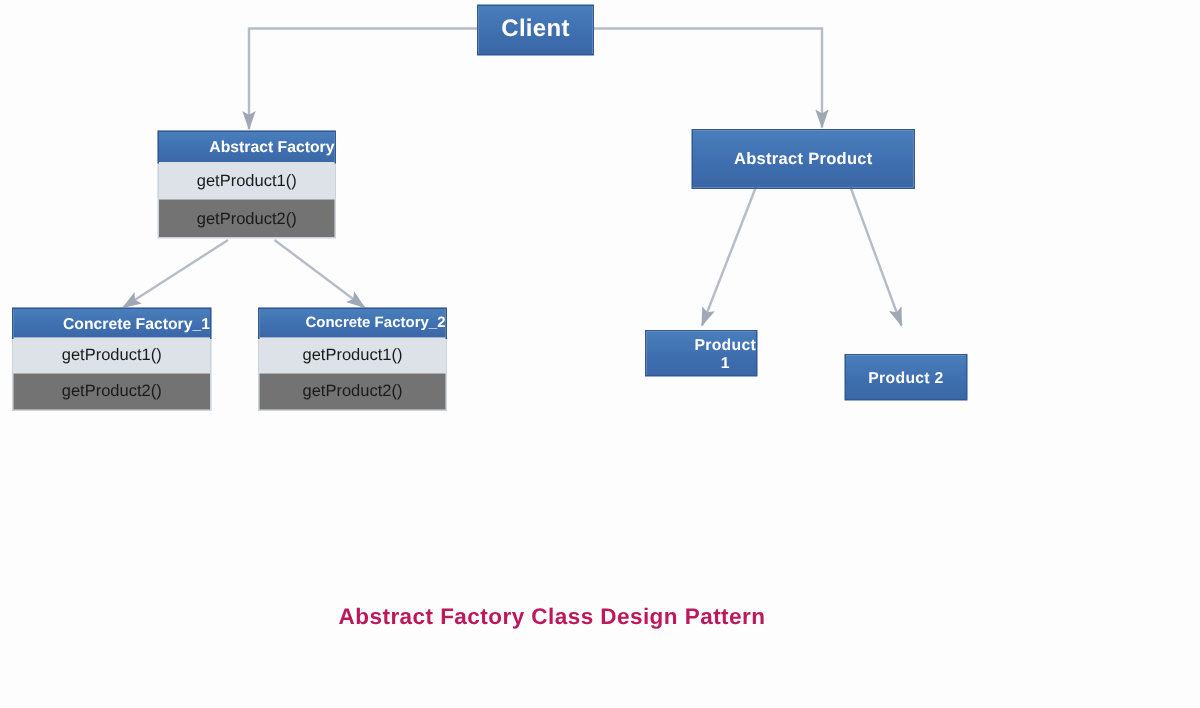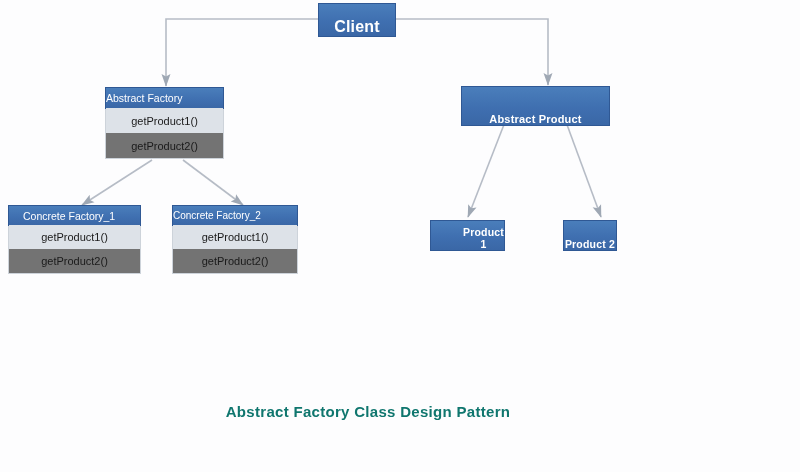--- a/index.html
+++ b/index.html
@@ -33,58 +33,58 @@
     box-sizing: border-box;
   }
   
   .solid-box {
     background: linear-gradient(180deg, #4a7ebb 0%, #3f6fb0 55%, #3a67a6 100%);
     border: 1px solid #2f5party;
     border: 1px solid #2f5894;
     color: #ffffff;
     font-weight: bold;
     display: flex;
-    align-items: flex-end;
+    align-items: center;
     justify-content: center;
     text-align: center;
     letter-spacing: 0.2px;
   }
   
   .class-box {
     border: 1px solid #cdd3da;
     background: #eef1f4;
   }
   .class-header {
     background: linear-gradient(180deg, #4a7ebb 0%, #3f6fb0 60%, #3a67a6 100%);
     border: 1px solid #2f5894;
     color: #ffffff;
-    font-weight: normal;
+    font-weight: bold;
     display: flex;
     align-items: center;
-    justify-content: flex-start;
+    justify-content: flex-end;
     text-align: center;
     box-sizing: border-box;
   }
   .class-row {
     display: flex;
     align-items: center;
     justify-content: center;
     color: #1a1a1a;
     box-sizing: border-box;
     text-align: right;
   }
   .row-a { background: #dde2e8; }
   .row-b { background: #737373; }
 
   .caption {
     position: absolute;
     left: 0;
     width: 736px;
     text-align: center;
-    color: #0f766e;
+    color: #be185d;
     font-size: 15px;
     font-weight: bold;
     letter-spacing: 0.3px;
   }
 </style>
 </head>
 <body>
 
 <div id="canvas">
 
@@ -149,21 +149,21 @@
     </div>
     <div class="class-row row-b" style="height:24px; font-size:11px;">
       <span>getProduct2()</span>
     </div>
   </div>
 
   <div class="node solid-box" style="left:430px; top:220px; width:75px; height:31px; font-size:10.5px;padding-left:32px;">
     <span>Product 1</span>
   </div>
 
-  <div class="node solid-box" style="left:563px; top:220px; width:54px; height:31px; font-size:10.5px;">
+  <div class="node solid-box" style="left:563px; top:236px; width:82px; height:31px; font-size:10.5px;">
     <span>Product 2</span>
   </div>
 
   <div class="caption" style="top:403px;">
     <span>Abstract Factory Class Design Pattern</span>
   </div>
 
 </div>
 
 </body></html>

